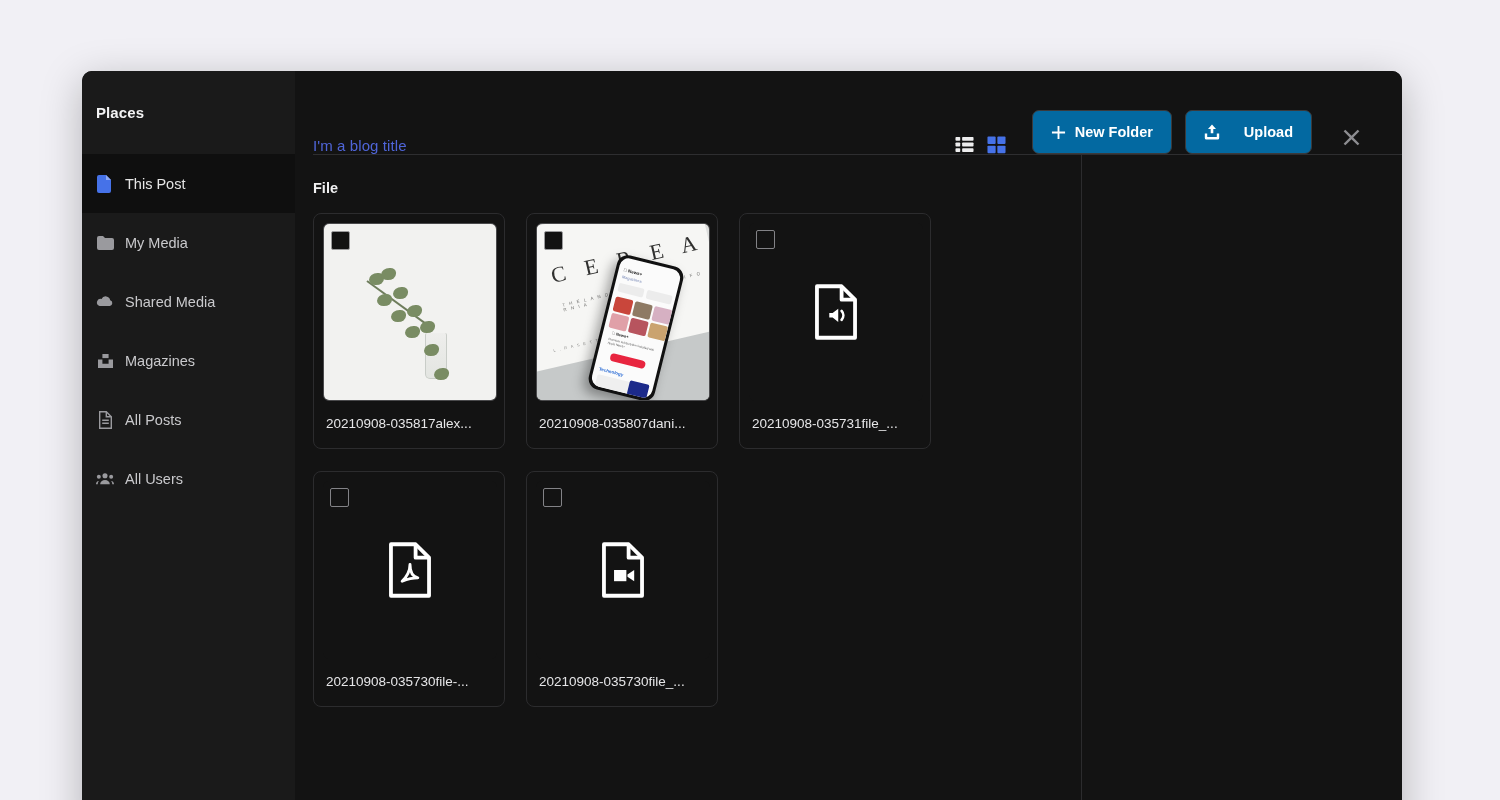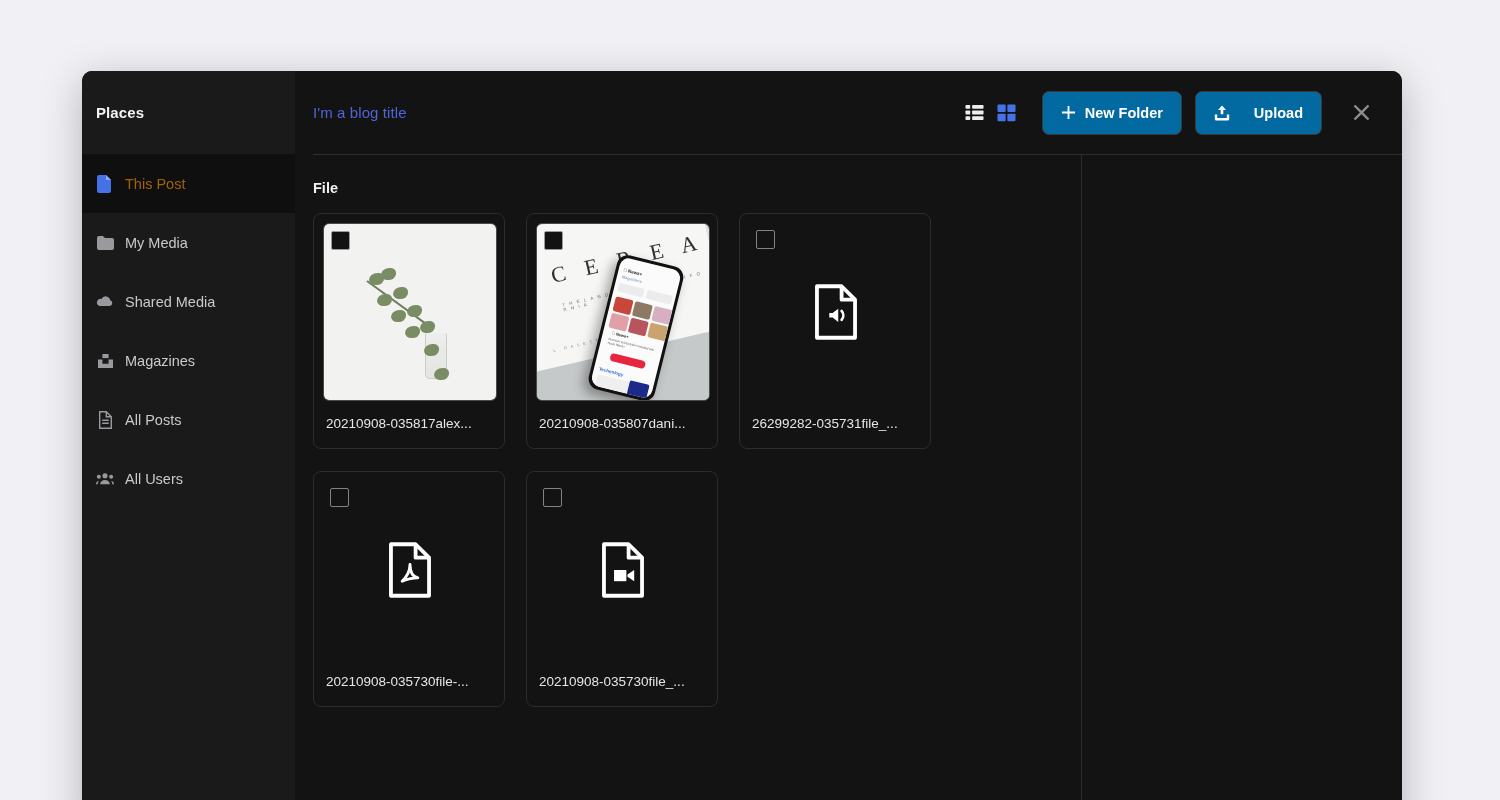--- a/index.html
+++ b/index.html
@@ -47,21 +47,21 @@
     display: flex;
     align-items: center;
     gap: 11px;
     padding-left: 14px;
     color: #c9c9cc;
     font-size: 14.5px;
     cursor: pointer;
   }
   .sidebar-item.active {
     background: #0f0f0f;
-    color: #a16207;
+    color: #e5e5e5;
   }
   .sidebar-item .s-ico {
     width: 18px; height: 18px;
     display: inline-flex;
     align-items: center; justify-content: center;
     color: #9a9a9e;
     flex: 0 0 18px;
   }
   .sidebar-item.active .s-ico { color: #4672e8; }
   .sidebar-item svg { display: block; }
@@ -73,22 +73,22 @@
     display: flex;
     flex-direction: column;
     min-width: 0;
     position: relative;
   }
 
   .topbar {
     height: 83px;
     flex: 0 0 83px;
     display: flex;
-    align-items: center;
-    padding: 0 24px 0 18px;
+    align-items: flex-end;
+    padding: 0 34px 0 18px;
   }
   .blog-title {
     color: #4f65d8;
     font-size: 15px;
     letter-spacing: .1px;
   }
   .topbar-spacer { flex: 1 1 auto; }
 
   .viewtoggles { display: flex; align-items: center; gap: 13px; margin-right: 26px; }
   .vt { width: 19px; height: 19px; cursor: pointer; display: block; }
@@ -482,21 +482,21 @@
           <div class="card">
             <div class="thumb blank">
               <svg class="filetype-ico" viewBox="0 0 40 50">
                 <path d="M3 2h22l12 12v34H3z" fill="none" stroke="#fff" stroke-width="3.4" stroke-linejoin="round"></path>
                 <path d="M25 2v12h12" fill="none" stroke="#fff" stroke-width="3.4" stroke-linejoin="round"></path>
                 <path d="M14 26h3l5-4v12l-5-4h-3z" fill="#fff"></path>
                 <path d="M25 24a6 6 0 0 1 0 8" fill="none" stroke="#fff" stroke-width="2.4" stroke-linecap="round"></path>
               </svg>
               <div class="checkbox on-dark"></div>
             </div>
-            <div class="card-name">26299282-035731file_...</div>
+            <div class="card-name">20210908-035731file_...</div>
           </div>
 
 
           <div class="card">
             <div class="thumb blank">
               <svg class="filetype-ico" viewBox="0 0 40 50">
                 <path d="M3 2h22l12 12v34H3z" fill="none" stroke="#fff" stroke-width="3.4" stroke-linejoin="round"></path>
                 <path d="M25 2v12h12" fill="none" stroke="#fff" stroke-width="3.4" stroke-linejoin="round"></path>
                 <path d="M20 20c0 6-3 11-7 15 5-2 9-3 14-3-4-1-7-5-7-12z" fill="none" stroke="#fff" stroke-width="2.6" stroke-linejoin="round"></path>
               </svg>

